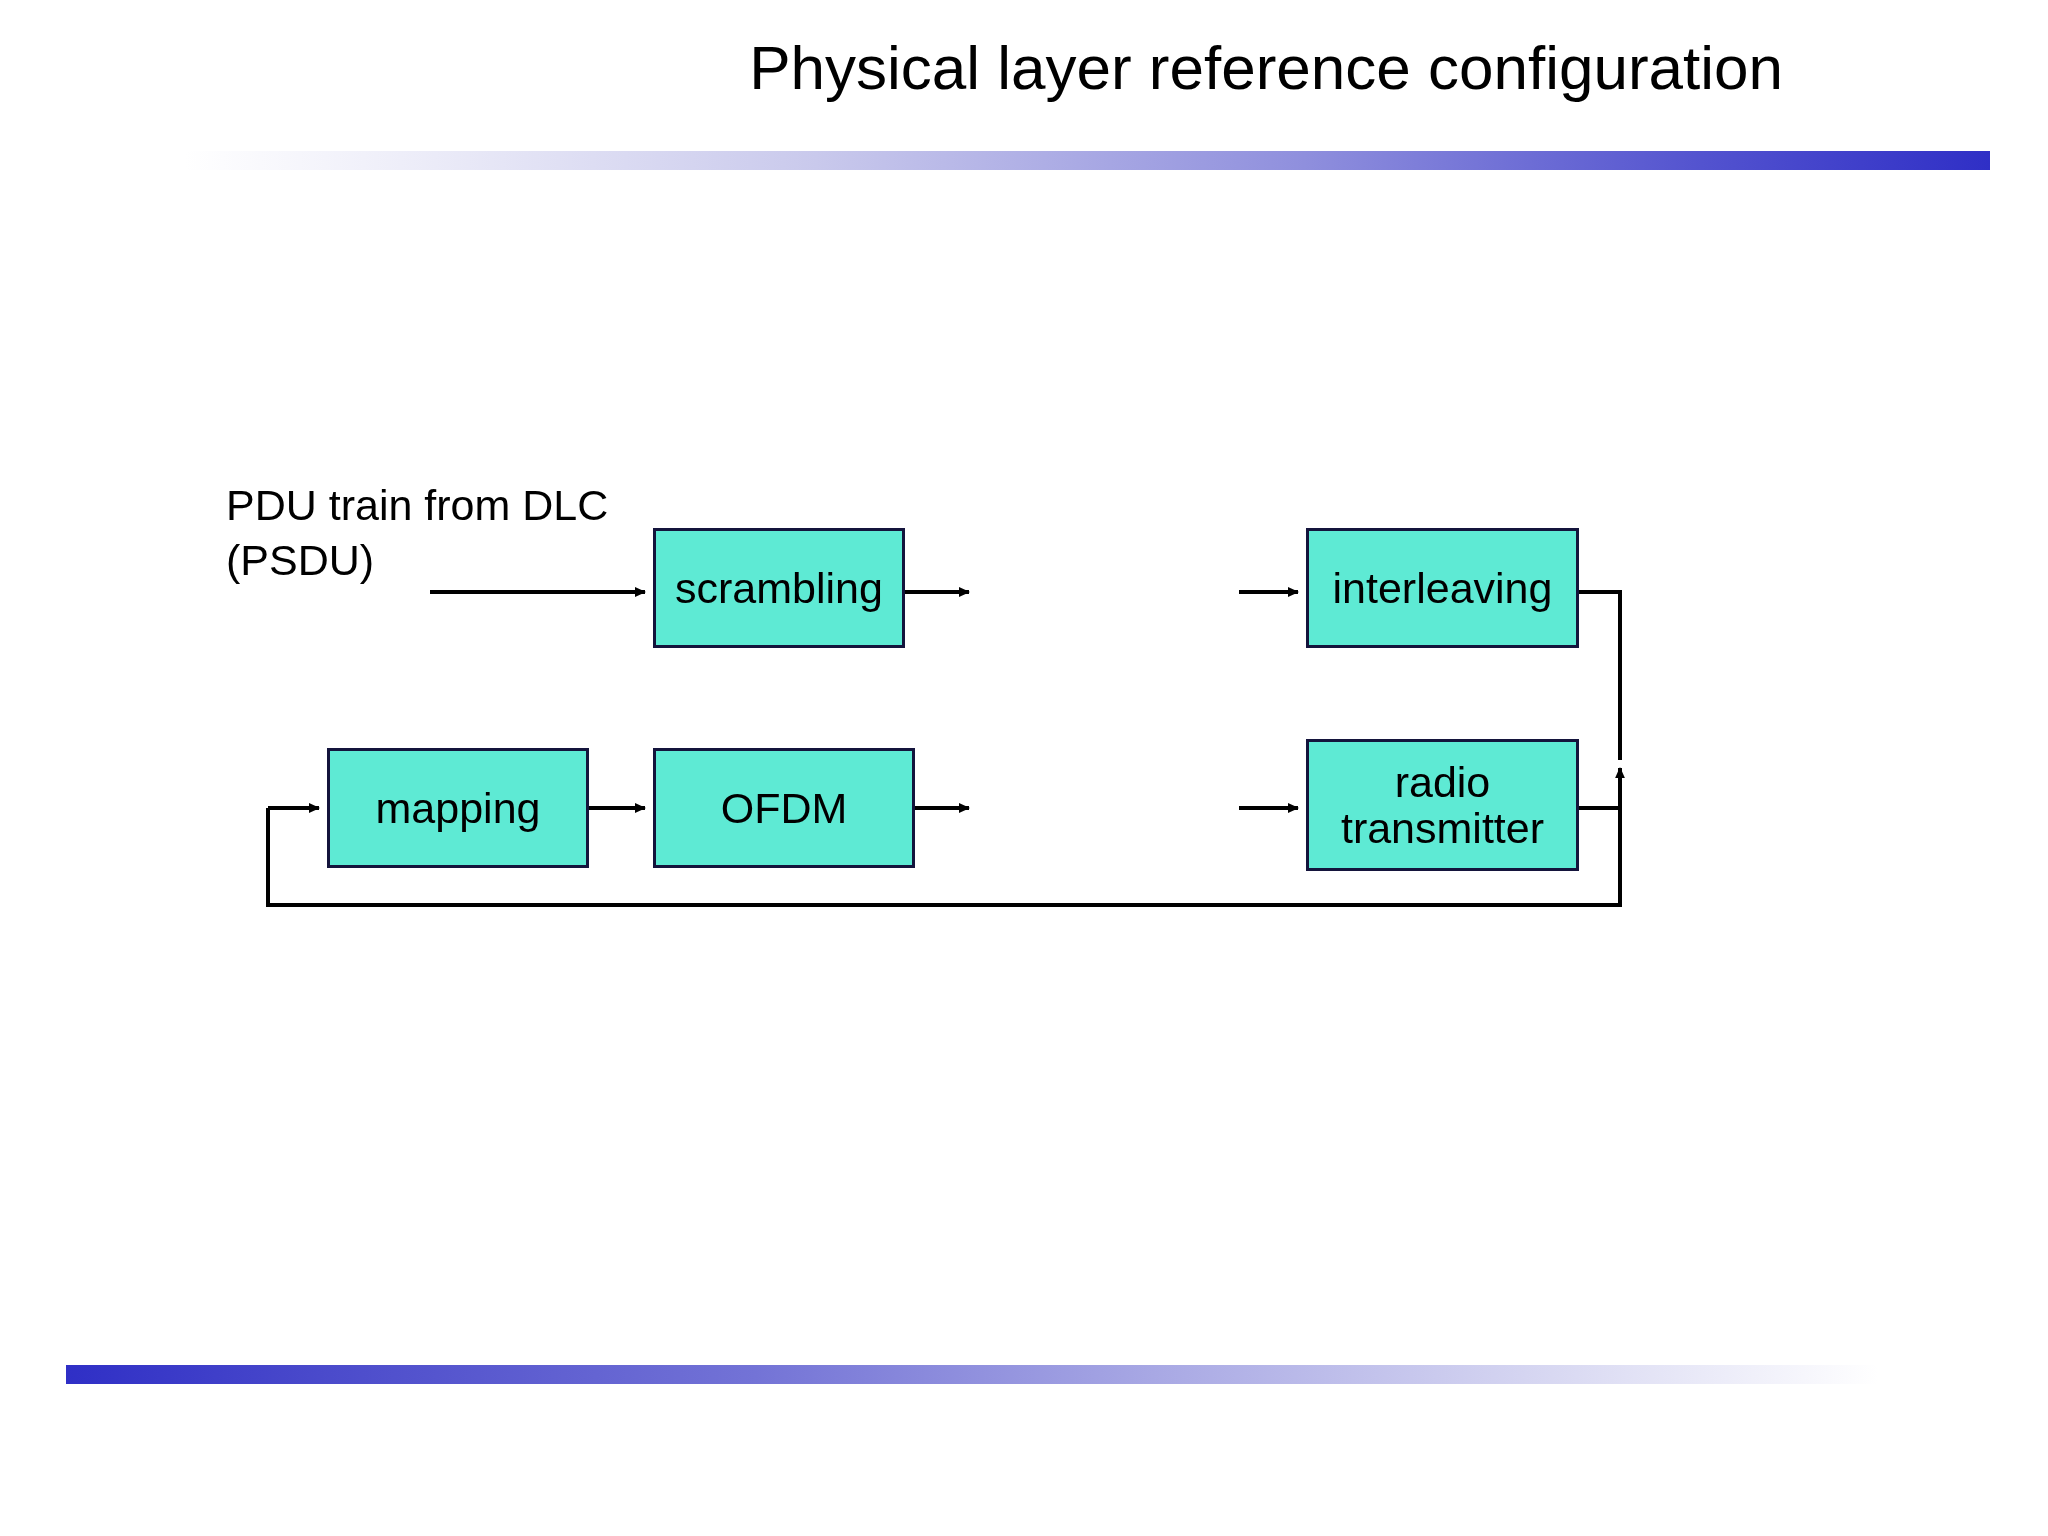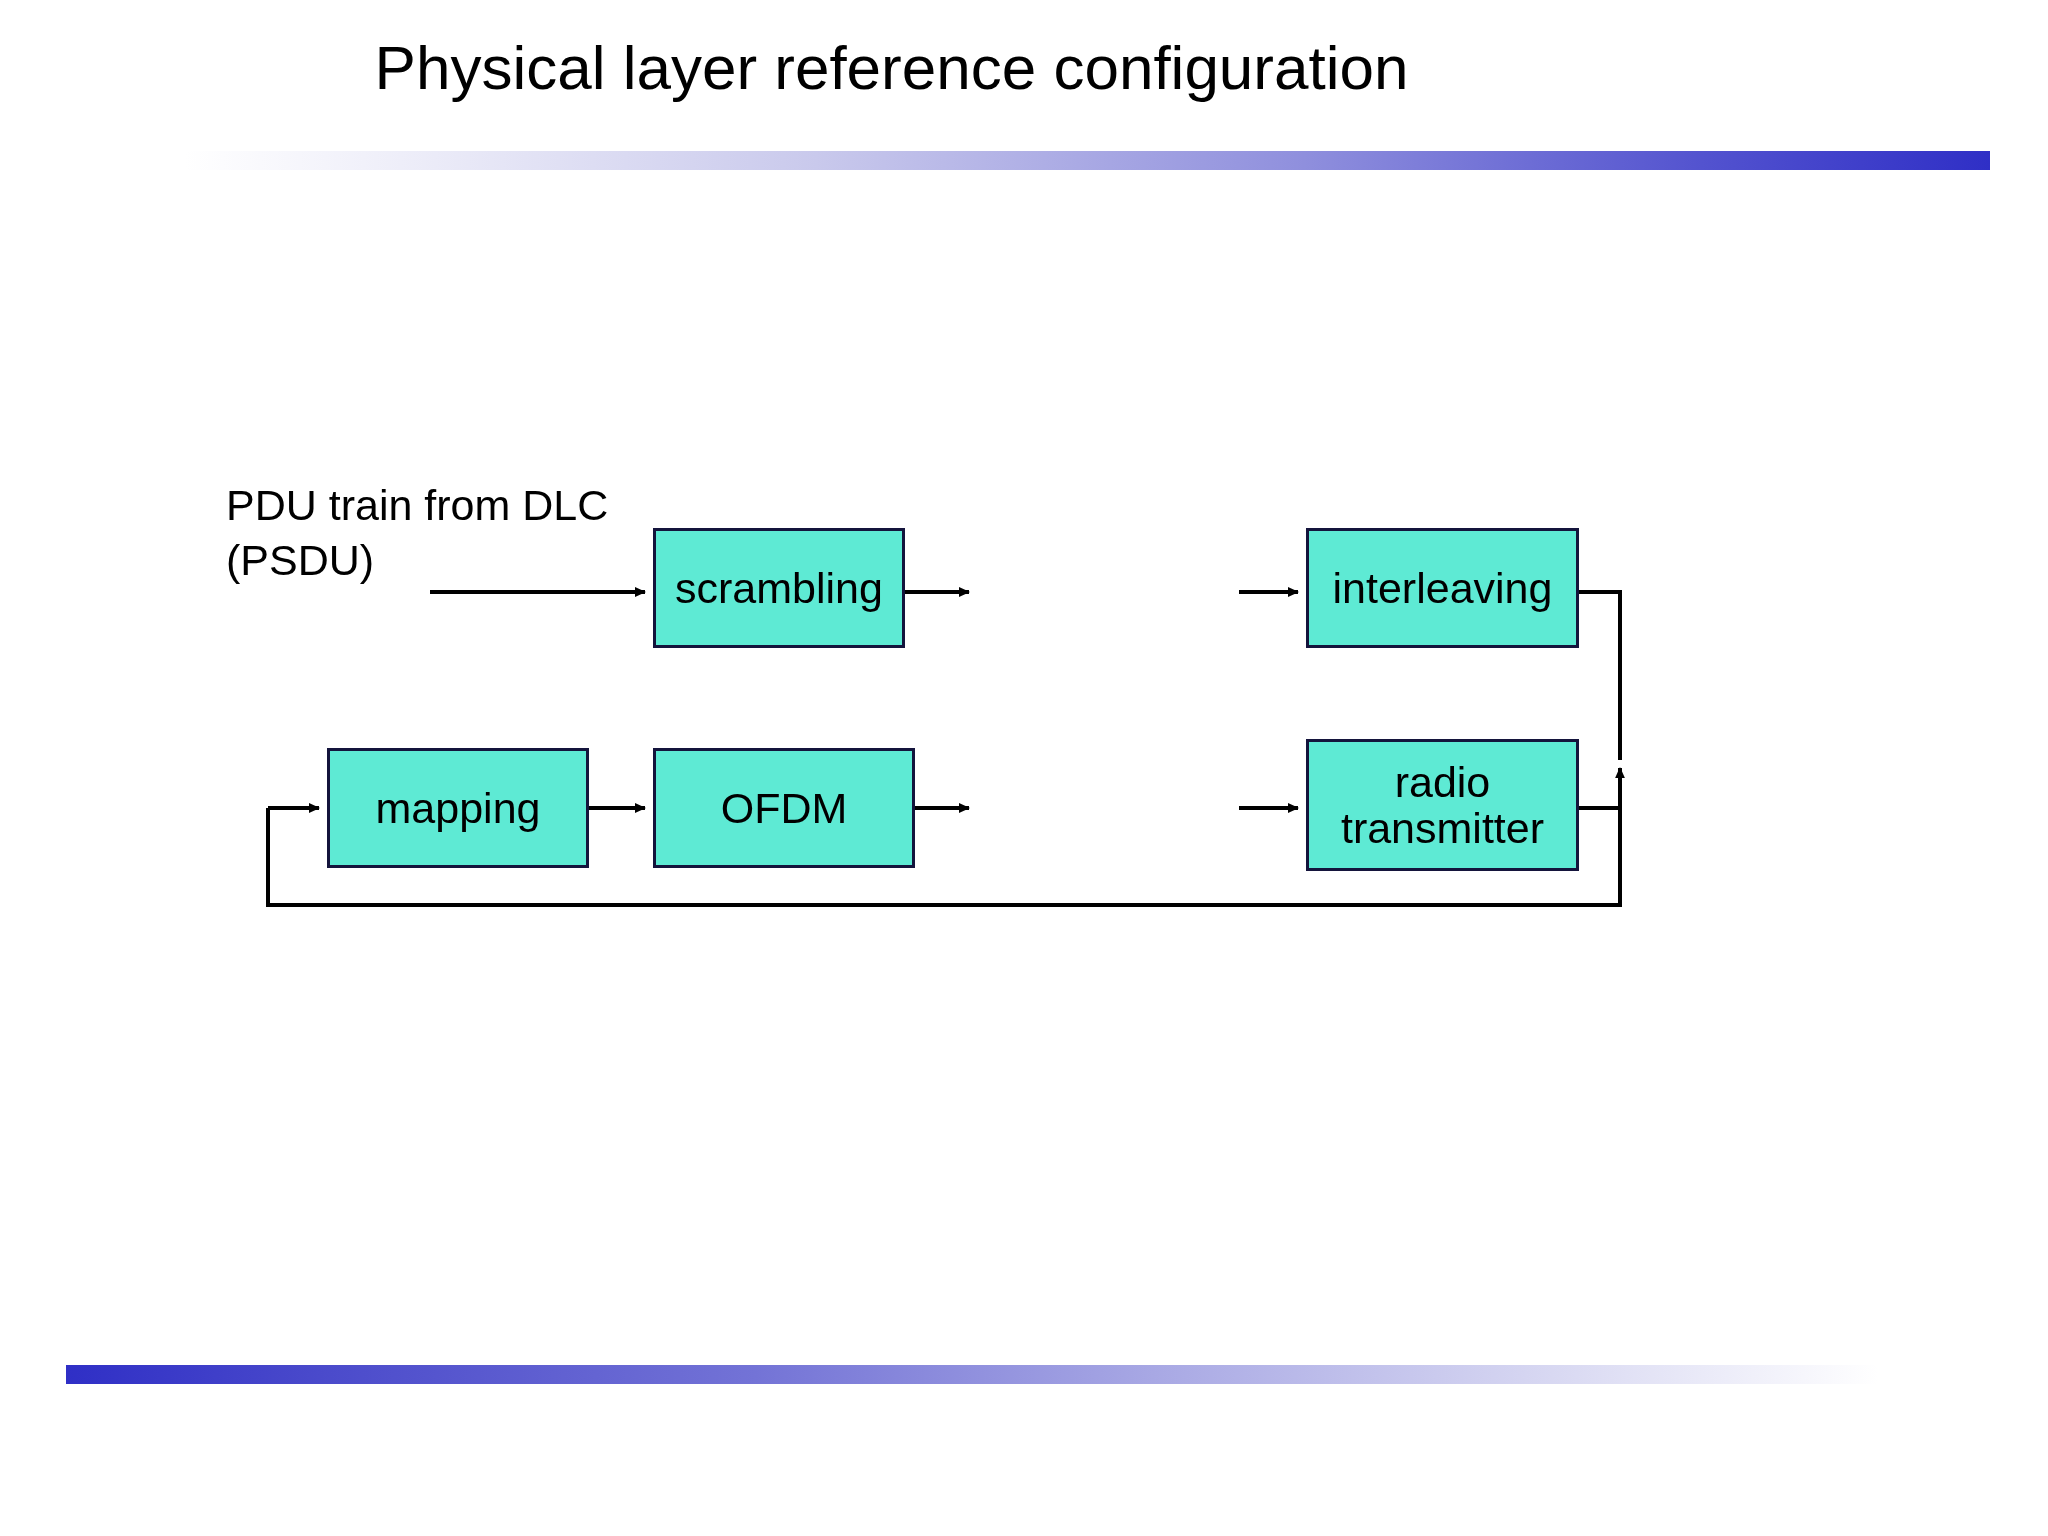--- a/index.html
+++ b/index.html
@@ -15,21 +15,21 @@
     font-family: "Liberation Sans", sans-serif;
     color: #000000;
   }
 
   
   #slide-title {
     position: absolute;
     left: 0;
     top: 32px;
     width: 1783px;
-    text-align: center;
+    text-align: right;
     font-size: 62px;
     line-height: 1.15;
     font-weight: normal;
     letter-spacing: 0px;
     color: #000000;
     white-space: nowrap;
   }
 
   
   .rule {

